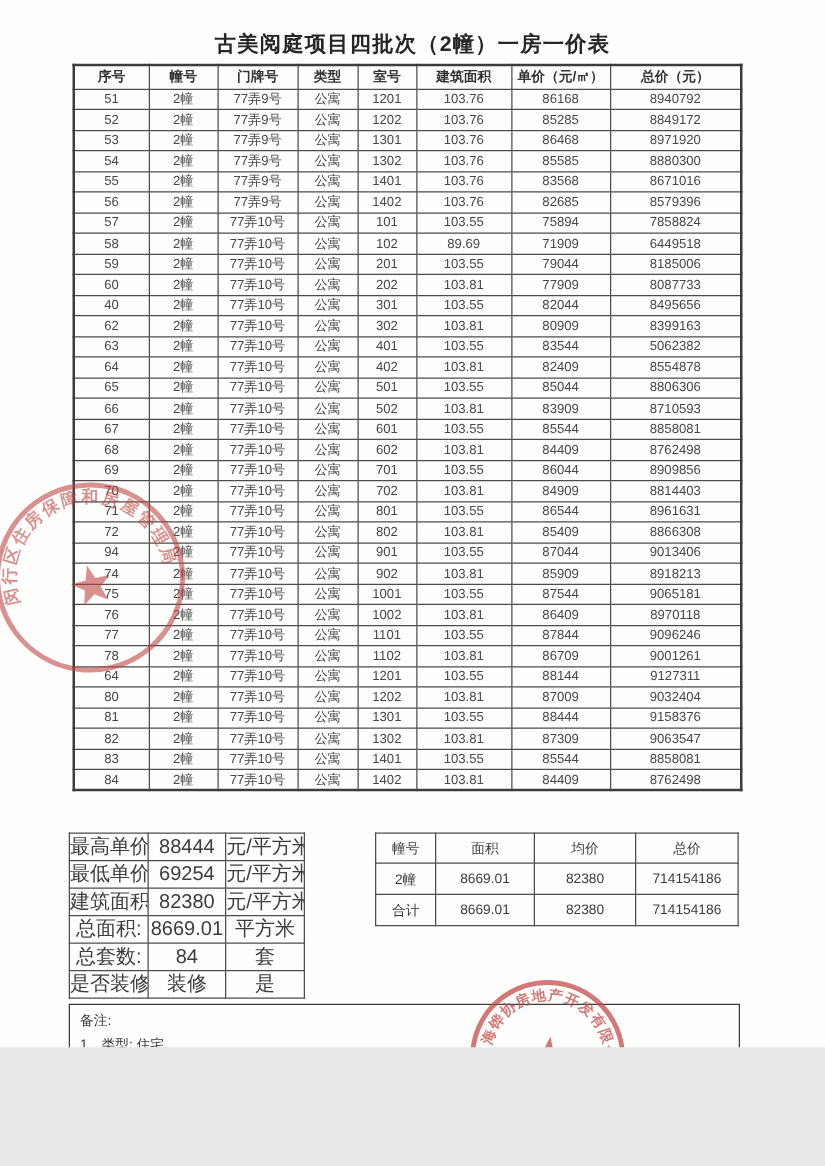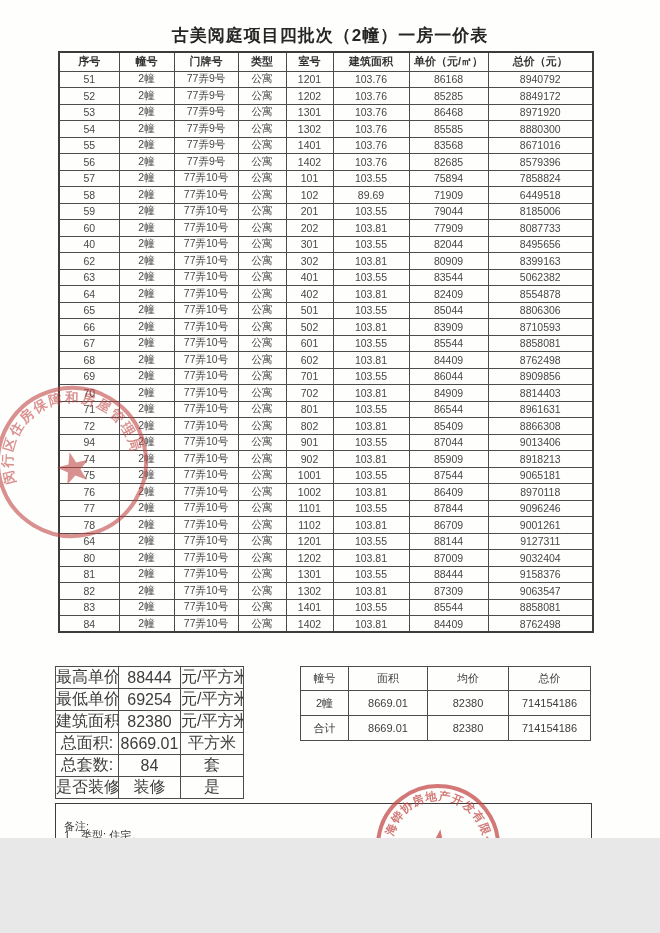--- a/index.html
+++ b/index.html
@@ -33,21 +33,21 @@
     left:300px; top:666px; width:290px; font-size:11px; color:#3d3d3d;
     border:1.5px solid #3c3c3c;
   }
   .bsum-table th { height:24px; font-weight:normal; }
   .bsum-table tbody tr { height:25px; }
   .remarks {
     position:absolute; left:55px; top:803px; width:537px; height:85px;
     border:1.5px solid #3c3c3c; font-size:11px; color:#3a3a3a;
   }
   .remarks .line { position:absolute; left:8px; white-space:nowrap; }
-  .remarks .rl0 { top:15px; }
+  .remarks .rl0 { top:5px; }
   .remarks .rl1 { top:24px; }
   .remarks .rl2 { top:43px; }
   .remarks .company-line { position:absolute; left:218px; top:44px; white-space:nowrap; }
   .remarks .date-line { position:absolute; left:278px; top:66px; white-space:nowrap; }
   .remarks .lbl { margin-right:18px; }
   .stamp { position:absolute; pointer-events:none; }
   .stamp-left { left:-18px; top:372px; opacity:0.58; transform:rotate(-14deg); }
   .stamp-bottom { left:366px; top:774px; opacity:0.72; transform:rotate(8deg); }
   .footer {
     position:absolute; top:884px; right:16px; display:flex; align-items:center;

